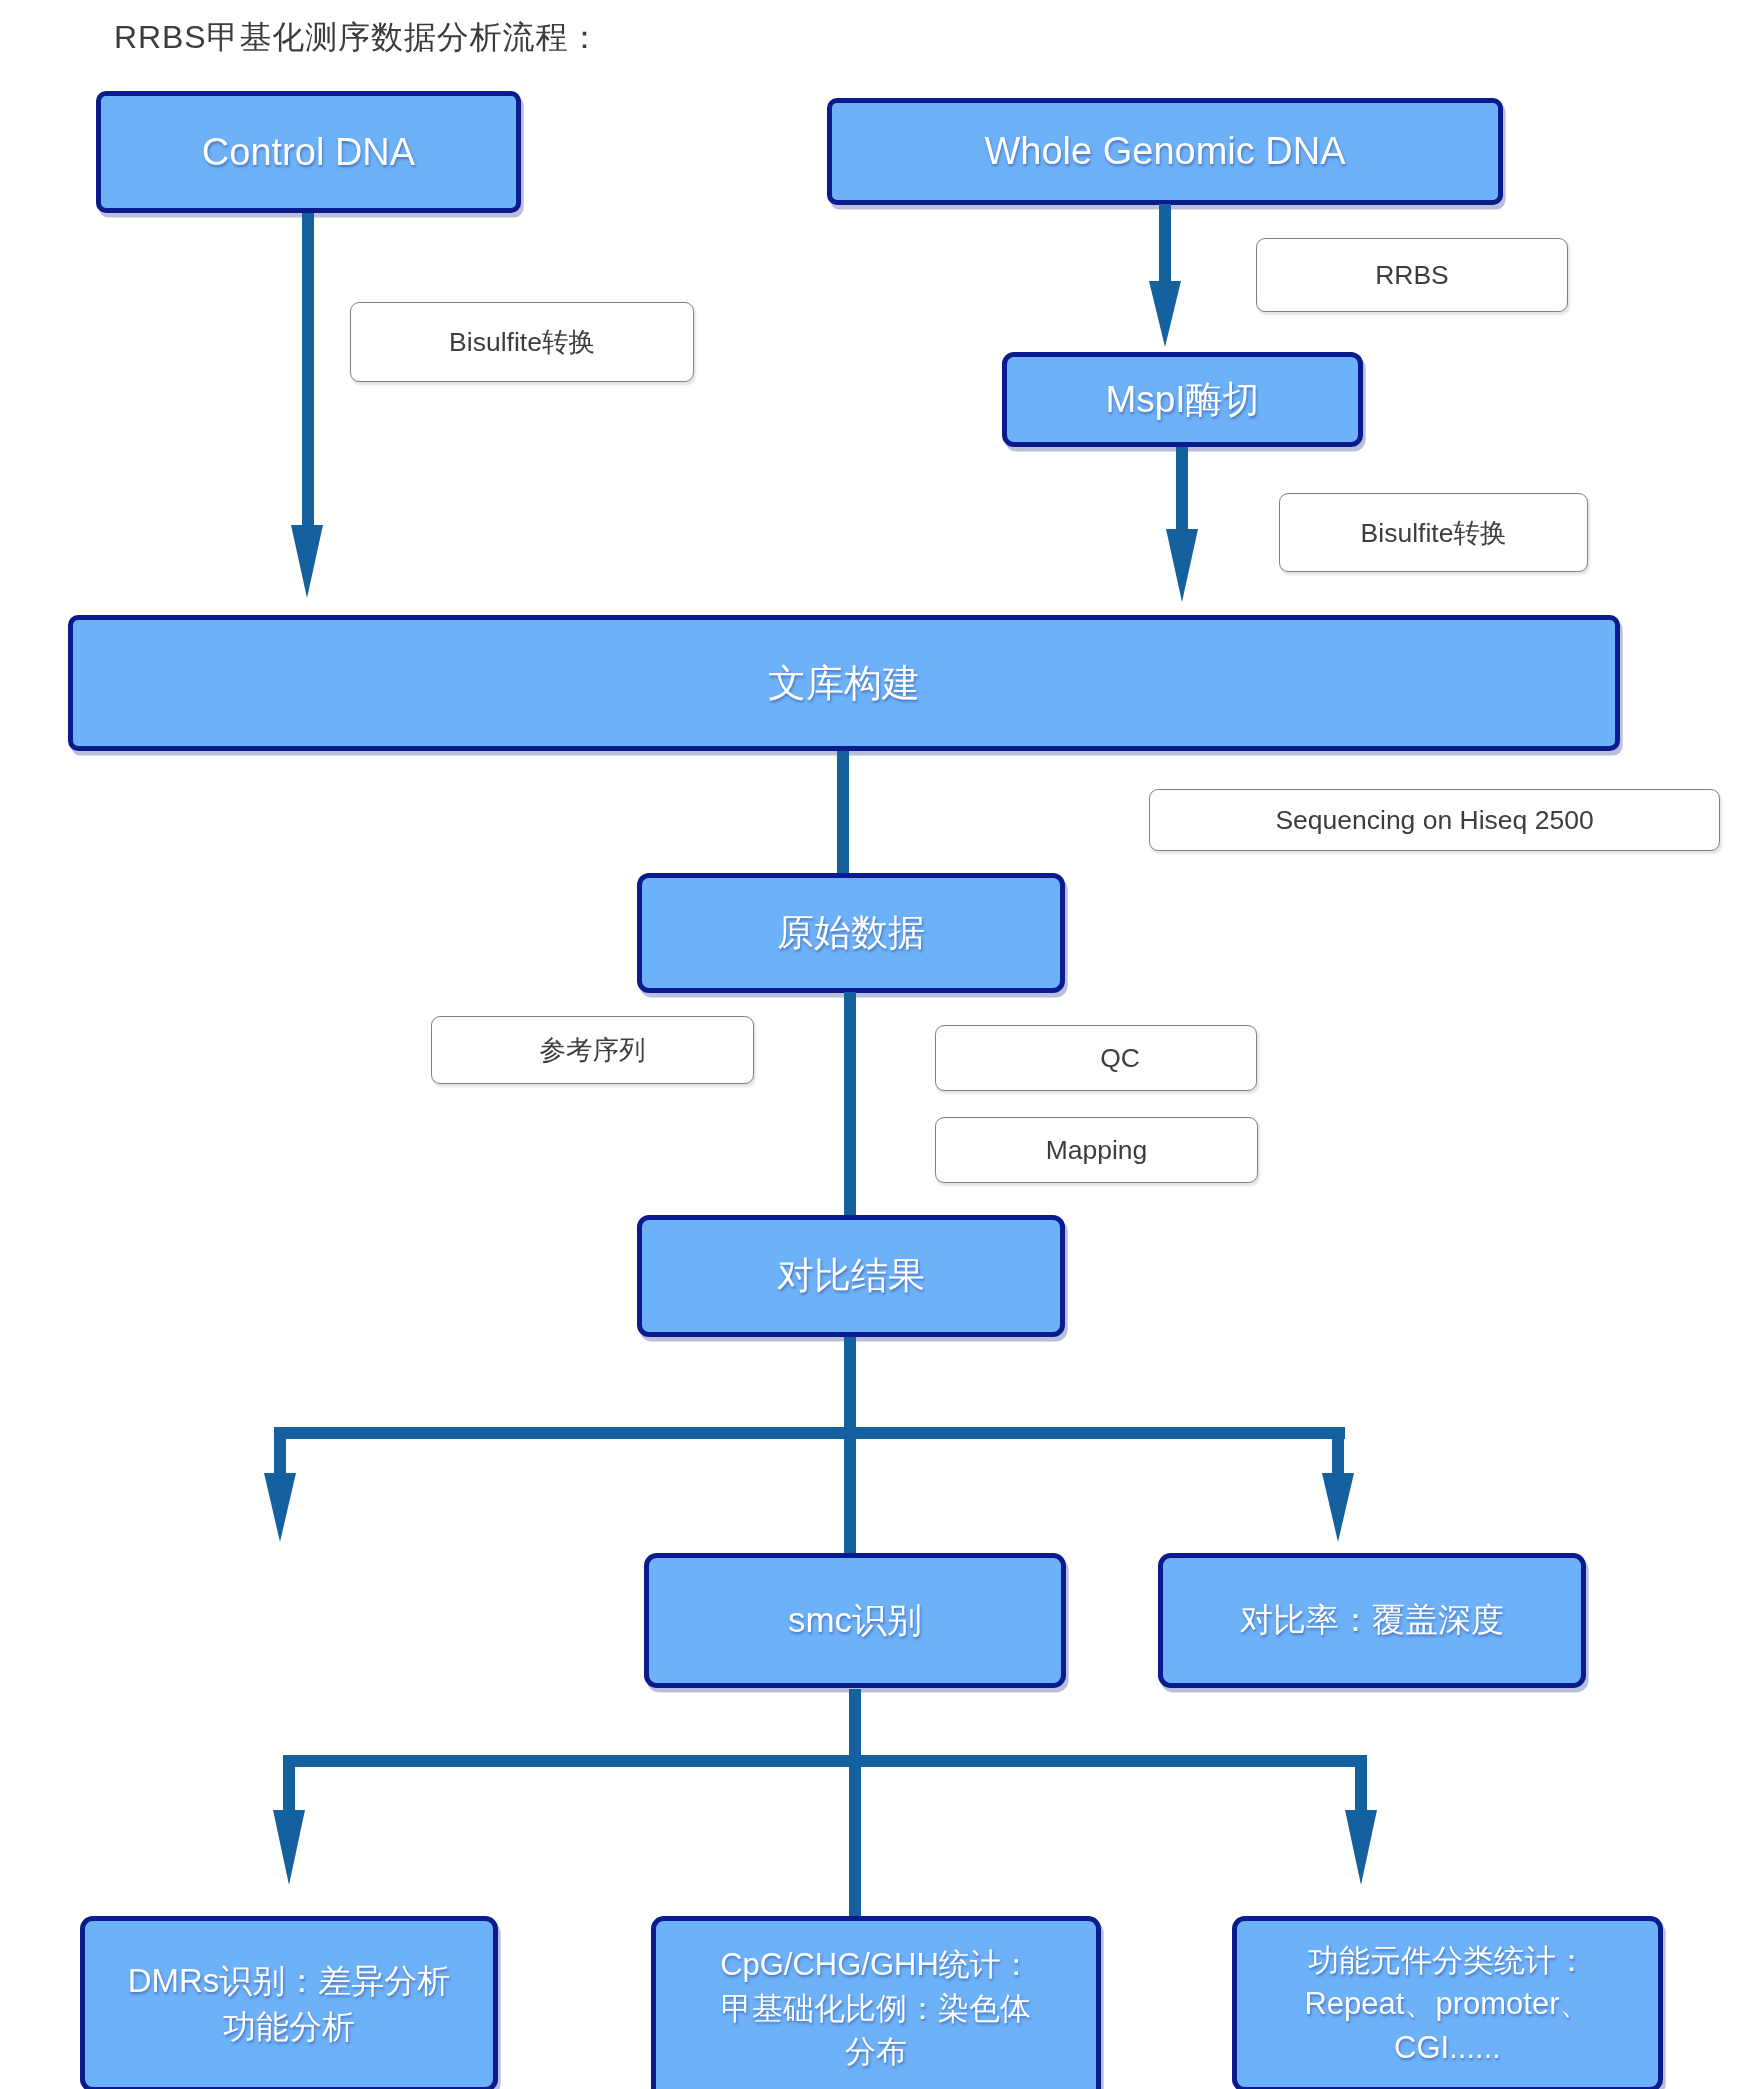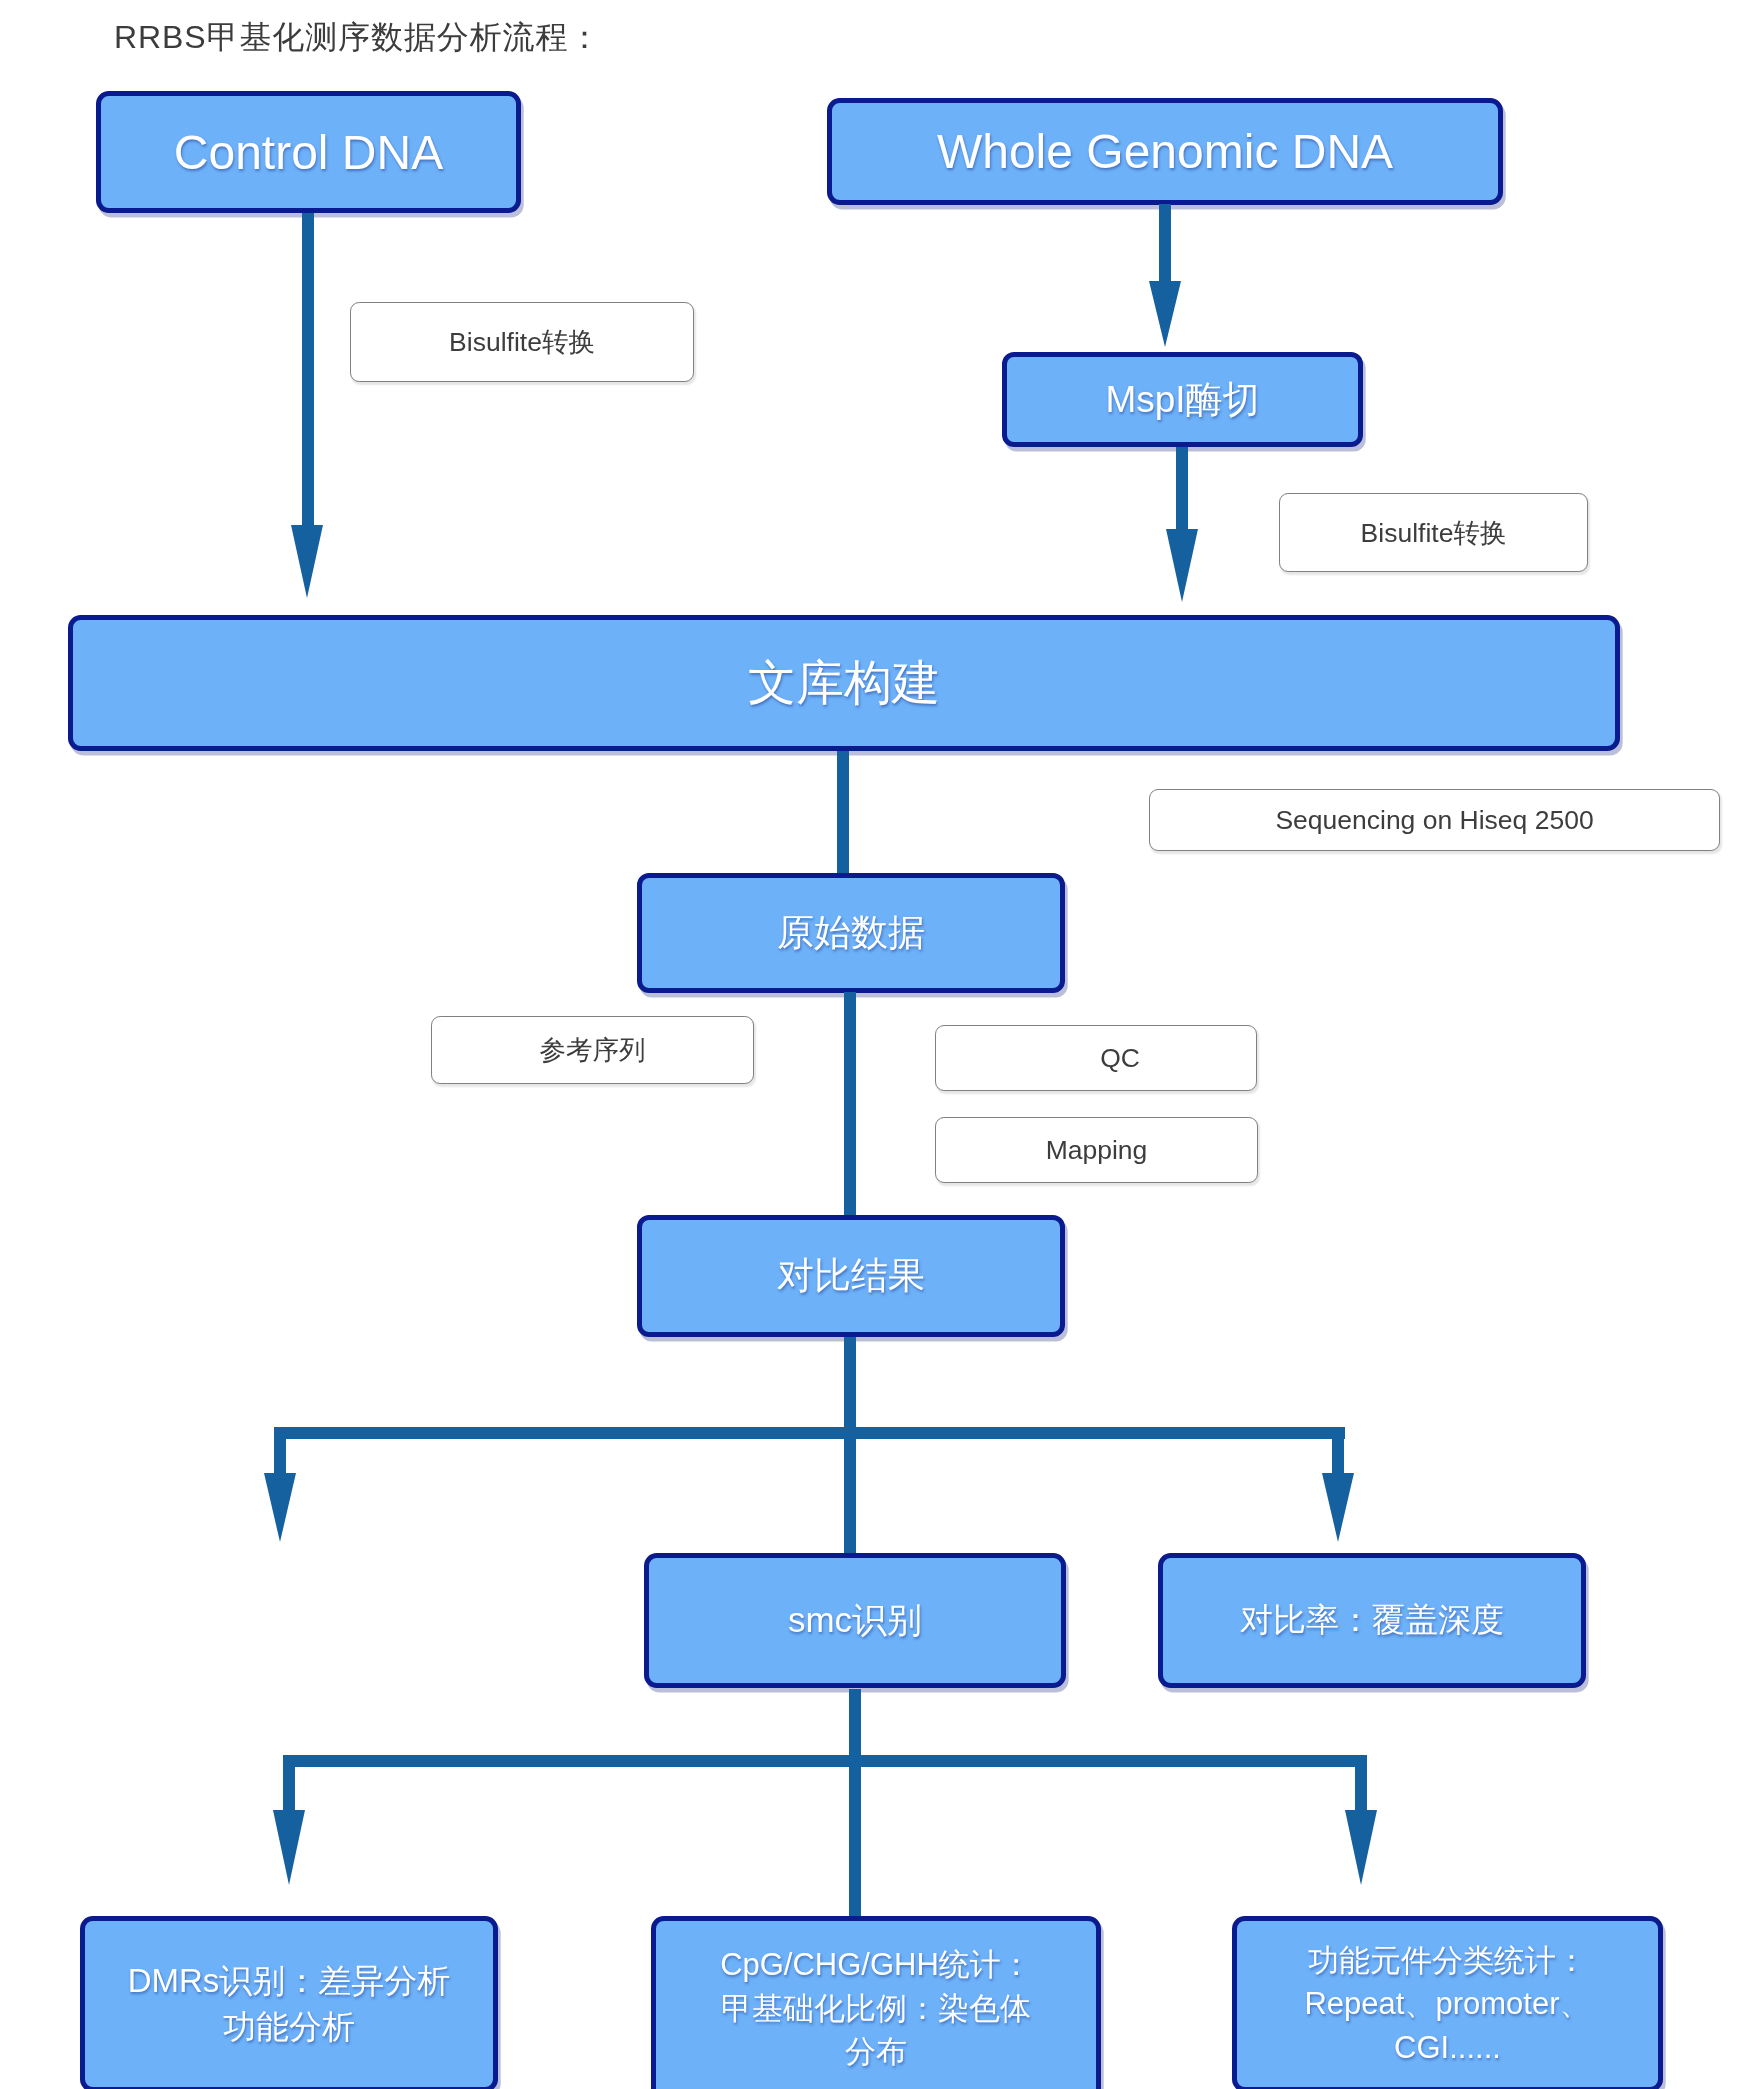--- a/index.html
+++ b/index.html
@@ -17,21 +17,21 @@
   }
   .blue{
     background:#6db1f9;border:5.5px solid #0a1b8f;border-radius:12.8px;
     color:#ffffff;text-shadow:0.9px 1.8px 2.7px rgba(20,40,120,.45);
     box-shadow:2.7px 4.6px 0 rgba(10,25,120,.28);
   }
   .white{
     background:#ffffff;border:1.8px solid #808080;border-radius:9.1px;
     color:#3d3d3d;box-shadow:1.8px 2.7px 1.8px rgba(0,0,0,.10);
   }
-  .fs42{font-size:48px;} .fs40{font-size:37px;border-radius:12px;} .fs38{font-size:35px;}
+  .fs42{font-size:38px;border-radius:10px;} .fs40{font-size:37px;border-radius:12px;} .fs38{font-size:35px;}
   .fs36{font-size:33px;line-height:1.4;} .fs34{font-size:31px;line-height:1.4;}
   .fs29{font-size:26.5px;}
   .vline,.hline{position:absolute;background:#15609f;}
   .ahead{
     position:absolute;width:0;height:0;
     border-left:16.4px solid transparent;border-right:16.4px solid transparent;
     border-top:73px solid #15609f;
   }
   
   #n-control{left:96px;top:91px;width:425px;height:122px;}
@@ -95,20 +95,21 @@
   <div class="node blue fs36" id="n-dmrs">DMRs识别：差异分析
 功能分析</div>
   <div class="node blue fs34" id="n-cpg">CpG/CHG/GHH统计：
 甲基础化比例：染色体
 分布</div>
   <div class="node blue fs34" id="n-func">功能元件分类统计：
 Repeat、promoter、
 CGI......</div>
 
   <div class="node white fs29" id="n-bis1">Bisulfite转换</div>
+  <div class="node white fs29" id="n-rrbs">RRBS</div>
   <div class="node white fs29" id="n-bis2">Bisulfite转换</div>
   <div class="node white fs29" id="n-seq">Sequencing on Hiseq 2500</div>
   <div class="node white fs29" id="n-ref">参考序列</div>
   <div class="node white fs29" id="n-qc">QC</div>
   <div class="node white fs29" id="n-map">Mapping</div>
 
   <div class="vline" id="c1s"></div>
   <div class="ahead" id="c1h"></div>
   <div class="vline" id="c2s"></div>
   <div class="ahead" id="c2h"></div>

